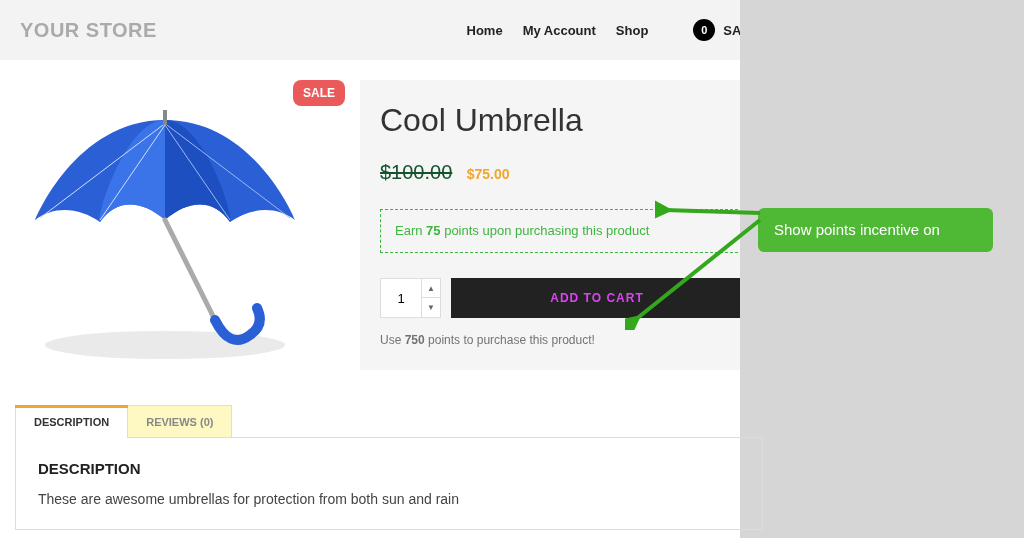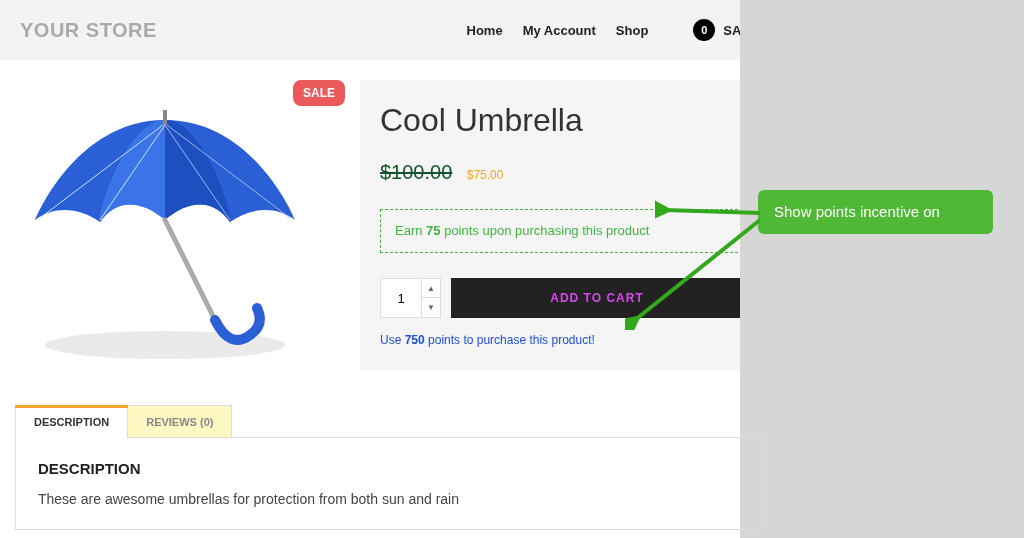--- a/index.html
+++ b/index.html
@@ -84,21 +84,21 @@
     position: relative;
   }
   .product-title {
     font-size: 32px;
     font-weight: 400;
     color: #333;
     margin-bottom: 22px;
   }
   .price-row { margin-bottom: 25px; }
   .old-price { text-decoration: line-through; color: #14532d; font-size: 20px; margin-right: 10px; }
-  .new-price { color: #f0a62c; font-size: 12px; font-weight: 400; }
+  .new-price { color: #f0a62c; font-size: 14px; font-weight: 700; }
   .points-box {
     border: 1px dashed #3fb43f;
     padding: 12px 14px;
     margin-bottom: 25px;
     color: #3fb43f;
     font-size: 13px;
     line-height: 1.4;
   }
   .points-box b { font-weight: 700; }
   .cart-row {
@@ -128,21 +128,21 @@
     background: #222;
     color: #d946ef;
     font-size: 12px;
     font-weight: 700;
     letter-spacing: 1px;
     border: none;
     cursor: pointer;
   }
   .use-points {
     font-size: 12px;
-    color: #1d4ed8;
+    color: #737373;
   }
   .use-points b { font-weight:700; }
 
   .tabs-area { margin: 35px 15px 0 15px; }
   .tabs-nav {
     display: flex;
     position: relative;
   }
   .tab {
     padding: 10px 18px;
@@ -178,21 +178,21 @@
   .tabs-content p { font-size: 14px; color: #444; }
 
   .side-panel {
     position: absolute;
     top: 0; left: 740px;
     width: 284px; height: 538px;
     background: #d6d6d6;
   }
   .callout {
     position: absolute;
-    top: 190px; left: 758px;
+    top: 208px; left: 758px;
     background: #4fb936;
     color: #fff;
     padding: 12px 16px;
     border-radius: 6px;
     font-size: 15px;
     line-height: 1.35;
     width: 235px;
   }
   .arrow-svg {
     position: absolute;

